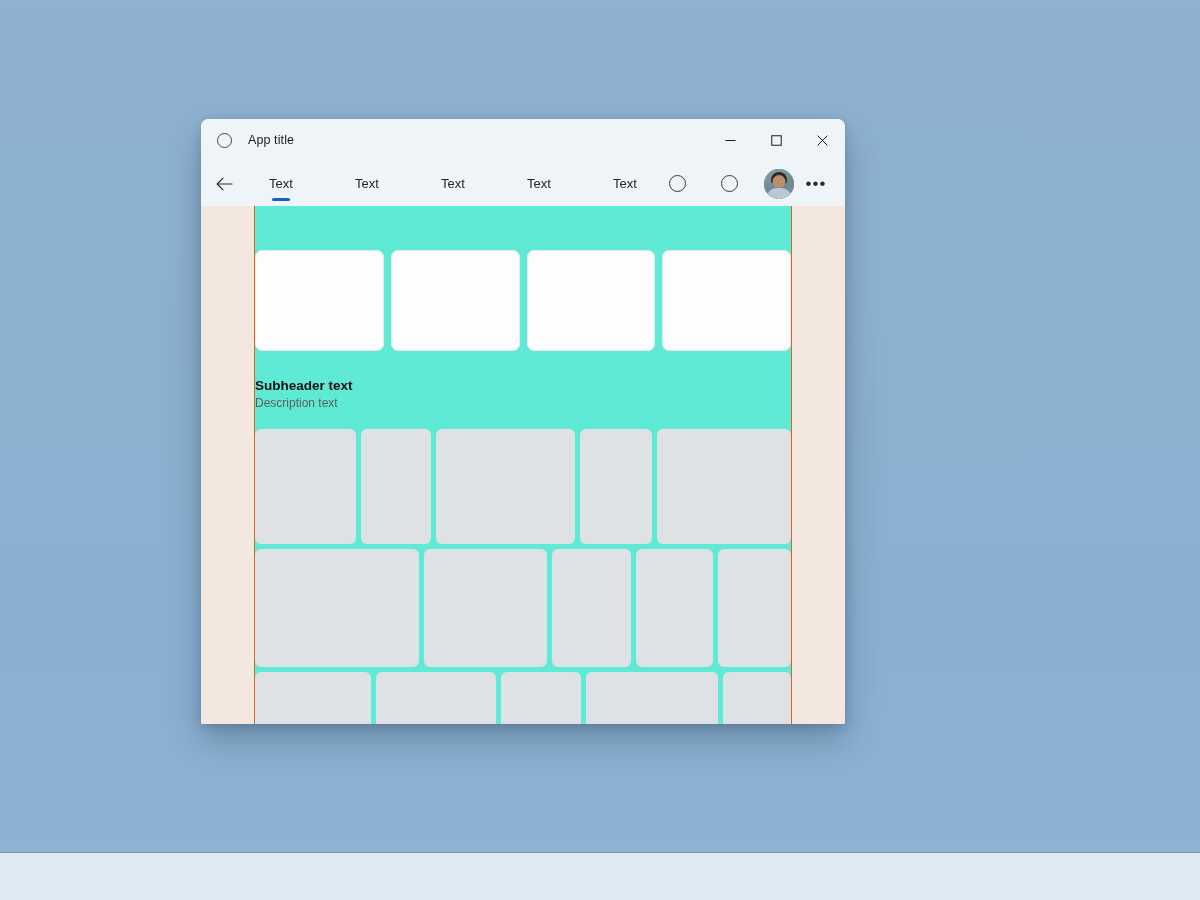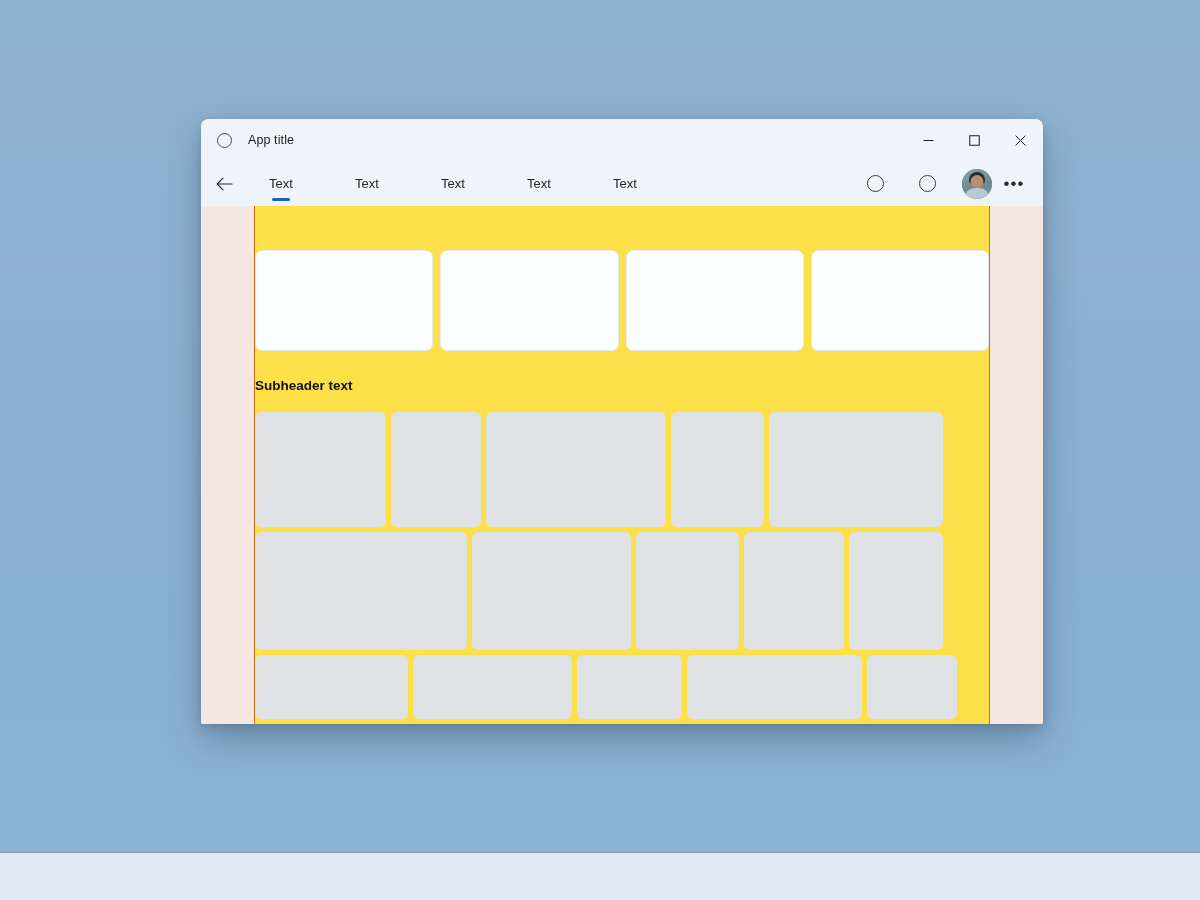--- a/index.html
+++ b/index.html
@@ -31,21 +31,21 @@
     height: 48px;
     background: #dfeaf5;
     border-top: 1px solid #7d97ad;
   }
 
   
   #window {
     position: absolute;
     left: 201px;
     top: 119px;
-    width: 842px;
+    width: 644px;
     height: 605px;
     border-radius: 8px 8px 2px 2px;
     background: #eef4f8;
     box-shadow: 0 16px 34px rgba(40, 62, 84, .34),
                 0 3px 10px rgba(40, 62, 84, .22);
     overflow: hidden;
     display: flex;
     flex-direction: column;
   }
 
@@ -220,21 +220,21 @@
   .side-rail {
     flex: 0 0 54px;
     background: #f3e7e0;
     position: relative;
   }
   .side-rail.left  { border-right: 1.4px solid #d2691e; }
   .side-rail.right { border-left:  1.4px solid #d2691e; }
 
   #content-area {
     flex: 1 1 auto;
-    background: #fde047;
+    background: #5eead4;
     overflow: hidden;
     position: relative;
   }
 
   
   #card-row {
     display: flex;
     gap: 7px;
     padding: 44px 0 0 0;
   }
@@ -367,20 +367,21 @@
 
         <div id="card-row">
           <div class="content-card"></div>
           <div class="content-card"></div>
           <div class="content-card"></div>
           <div class="content-card"></div>
         </div>
 
         <div id="subheader-block">
           <div id="subheader-title">Subheader text</div>
+          <div id="subheader-desc">Description text</div>
         </div>
 
         <div id="tile-grid">
             <div class="tile-row">
               <div class="tile" style="width: 131px; height: 115px;"></div>
               <div class="tile" style="width: 90px; height: 115px;"></div>
               <div class="tile" style="width: 180px; height: 115px;"></div>
               <div class="tile" style="width: 93px; height: 115px;"></div>
               <div class="tile" style="width: 174px; height: 115px;"></div>
             </div>

